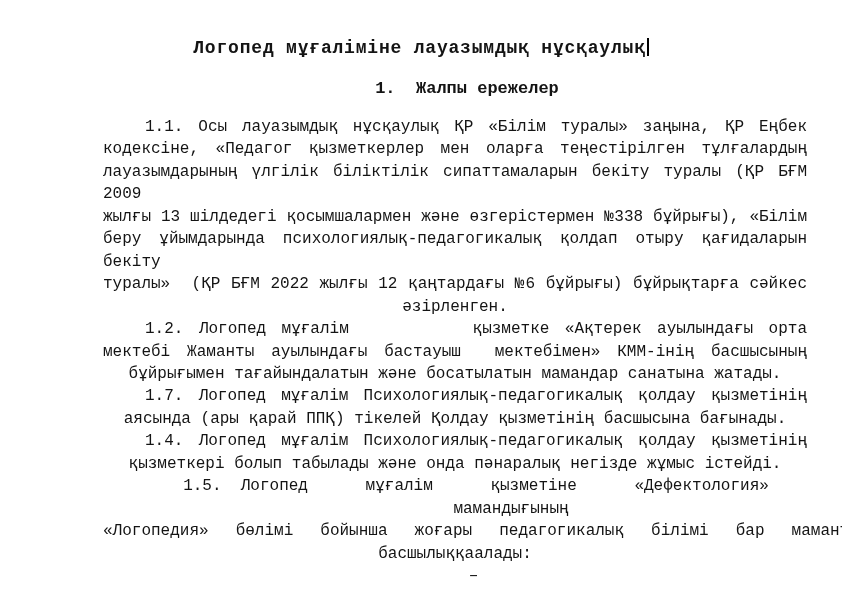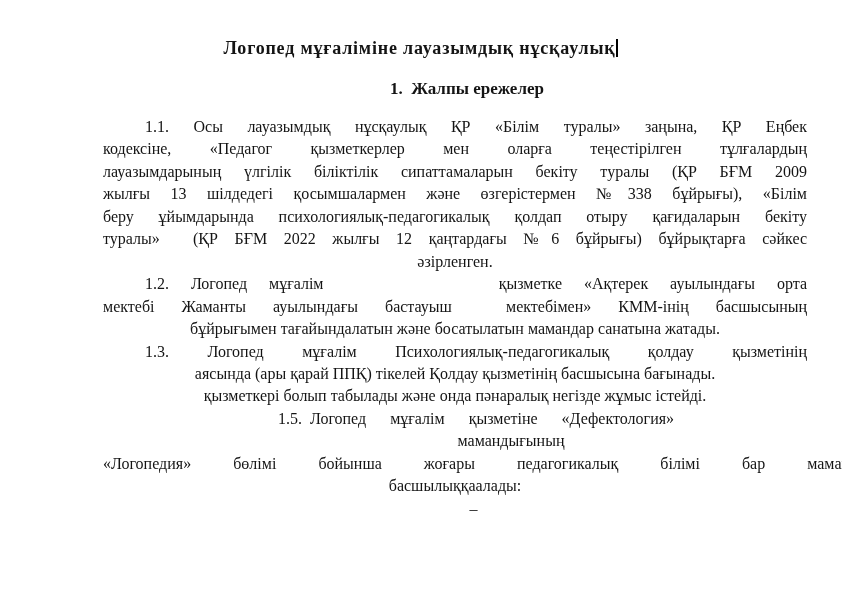--- a/index.html
+++ b/index.html
@@ -1,18 +1,18 @@
 <!DOCTYPE html>
 <html><head>
 <meta charset="utf-8">
 <style>
   html,body{margin:0;padding:0;background:#ffffff;}
   .page{
     position:relative;width:842px;height:595px;background:#ffffff;overflow:hidden;
-    font-family:Liberation Serif, serif;color:#141414;
+    font-family:Liberation Mono, monospace;color:#141414;
   }
   .title-row{
     position:absolute;top:38px;left:0;width:842px;text-align:center;
     font-size:18px;font-weight:700;letter-spacing:0.8px;white-space:nowrap;
   }
   .caret{
     display:inline-block;width:2px;height:18px;background:#000;
     vertical-align:-3px;margin-left:1px;
   }
   .heading{
@@ -42,22 +42,23 @@
     <div class="ln j ind">1.1. Осы лауазымдық нұсқаулық ҚР «Білім туралы» заңына, ҚР Еңбек</div>
     <div class="ln j">кодексіне, «Педагог қызметкерлер мен оларға теңестірілген тұлғалардың</div>
     <div class="ln j">лауазымдарының үлгілік біліктілік сипаттамаларын бекіту туралы (ҚР БҒМ 2009</div>
     <div class="ln j">жылғы 13 шілдедегі қосымшалармен және өзгерістермен №338 бұйрығы), «Білім</div>
     <div class="ln j">беру ұйымдарында психологиялық-педагогикалық қолдап отыру қағидаларын бекіту</div>
     <div class="ln j">туралы»&nbsp; (ҚР БҒМ 2022 жылғы 12 қаңтардағы №6 бұйрығы) бұйрықтарға сәйкес</div>
     <div class="ln">әзірленген.</div>
     <div class="ln j ind">1.2. Логопед мұғалім&nbsp;&nbsp;&nbsp;&nbsp;&nbsp;&nbsp;&nbsp; қызметке «Ақтерек ауылындағы орта</div>
     <div class="ln j">мектебі Жаманты ауылындағы бастауыш&nbsp; мектебімен» КММ-інің басшысының</div>
     <div class="ln">бұйрығымен тағайындалатын және босатылатын мамандар санатына жатады.</div>
-    <div class="ln j ind">1.3. Логопед мұғалім Психологиялық-педагогикалық қолдау қызметінің</div>
+    <div class="ln j ind">1.7. Логопед мұғалім Психологиялық-педагогикалық қолдау қызметінің</div>
     <div class="ln">аясында (ары қарай ППҚ) тікелей Қолдау қызметінің басшысына бағынады.</div>
+    <div class="ln j ind">1.4. Логопед мұғалім Психологиялық-педагогикалық қолдау қызметінің</div>
     <div class="ln">қызметкері болып табылады және онда пәнаралық негізде жұмыс істейді.</div>
     <div class="ln ind">1.5.&nbsp; Логопед&nbsp;&nbsp;&nbsp;&nbsp;&nbsp; мұғалім&nbsp;&nbsp;&nbsp;&nbsp;&nbsp; қызметіне&nbsp;&nbsp;&nbsp;&nbsp;&nbsp; «Дефектология»</div>
     <div class="ln hang">мамандығының</div>
     <div class="ln j wide">«Логопедия» бөлімі бойынша жоғары педагогикалық білімі бар мамантаға</div>
     <div class="ln">басшылыққаалады:</div>
     <div class="ln dash">–</div>
   </div>
 
 </div>
 

